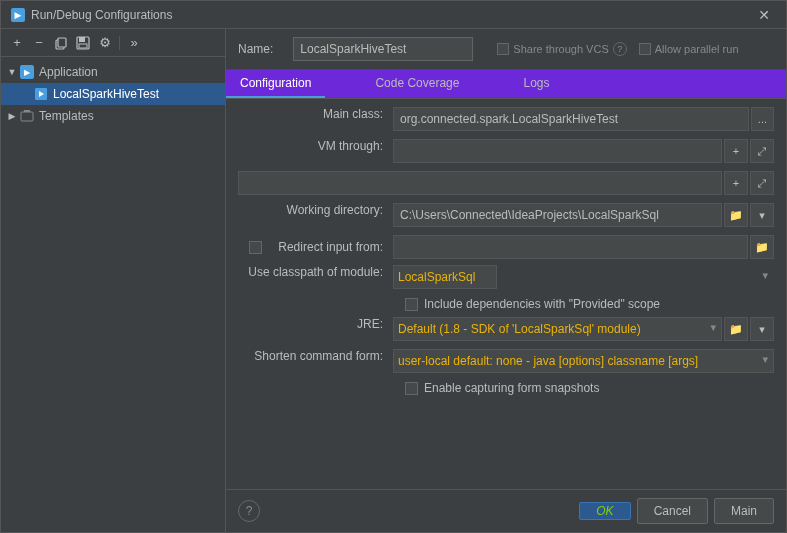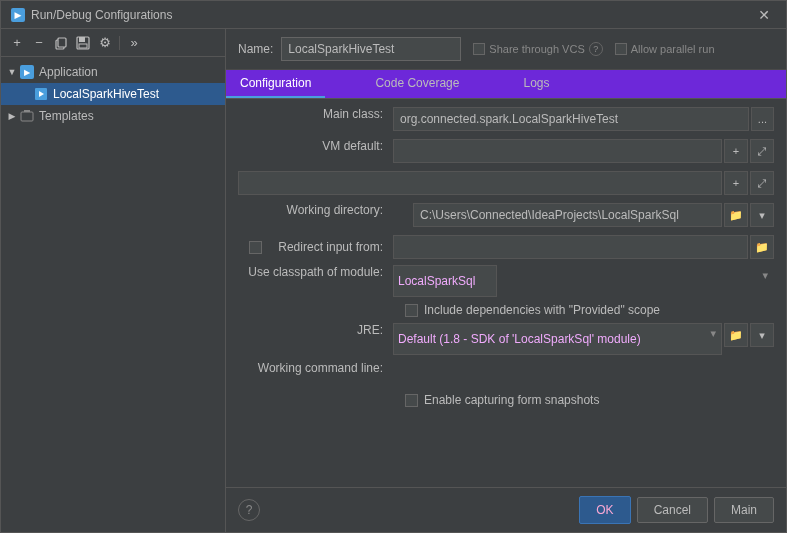--- a/index.html
+++ b/index.html
@@ -170,21 +170,21 @@
       flex: 1;
       display: flex;
       flex-direction: column;
       background: #3c3f41;
     }
 
     .name-row {
       display: flex;
       align-items: center;
       padding: 8px 12px;
-      gap: 8px;
+      gap: 20px;
       border-bottom: 1px solid #4a4a4a;
     }
 
     .name-label {
       color: #bbbbbb;
       font-size: 12px;
       white-space: nowrap;
     }
 
     .name-input {
@@ -315,24 +315,24 @@
       border: 1px solid #555555;
       color: #bbbbbb;
       cursor: pointer;
       font-size: 11px;
       display: flex;
       align-items: center;
     }
 
     .form-select {
       flex: 1;
-      height: 32px;
+      height: 24px;
       background: #45494a;
       border: 1px solid #555555;
-      color: #f0abfc;
+      color: #eab308;
       font-size: 12px;
       padding: 2px 4px;
       outline: none;
       cursor: pointer;
       appearance: none;
       -webkit-appearance: none;
       padding-right: 20px;
       position: relative;
     }
 
@@ -392,28 +392,29 @@
       border: 1px solid #666666;
       display: flex;
       align-items: center;
       justify-content: center;
       font-size: 12px;
       color: #888888;
       cursor: pointer;
     }
 
     .btn-primary {
-      height: 28px;
+      height: 18px;
       padding: 0 16px;
       background: #2d5a8e;
       border: 1px solid #3a74b5;
-      color: #f9a8d4;
+      color: #84cc16;
       font-size: 12px;
       cursor: pointer;
       border-radius: 2px;
+      font-style: italic;
     }
 
     .btn-secondary {
       height: 26px;
       padding: 0 16px;
       background: #45494a;
       border: 1px solid #666666;
       color: #bbbbbb;
       font-size: 12px;
       cursor: pointer;
@@ -545,40 +546,40 @@
 
         <div class="form-row">
           <span class="form-label">Main class:</span>
           <div class="form-input-with-btn">
             <input class="form-input" type="text" style="flex: 1 1 0%;" value="org.connected.spark.LocalSparkHiveTest">
             <button class="btn-dotdot">...</button>
           </div>
         </div>
 
         <div class="form-row">
-          <span class="form-label">VM default:</span>
+          <span class="form-label">VM through:</span>
           <div class="form-input-with-btn">
             <input class="form-input" type="text" style="flex: 1 1 0%;">
             <button class="btn-small">+</button>
             <button class="btn-small">⤢</button>
           </div>
         </div>
 
         <div class="form-row">
           <div class="form-input-with-btn">
             <input class="form-input" type="text" style="flex: 1 1 0%;">
             <button class="btn-small">+</button>
             <button class="btn-small">⤢</button>
           </div>
         </div>
 
         <div class="form-row">
           <span class="form-label">Working directory:</span>
           <div class="form-input-with-btn">
-            <input class="form-input" type="text" style="flex: 1 1 0%; margin-left: 20px;" value="C:\Users\Connected\IdeaProjects\LocalSparkSql">
+            <input class="form-input" type="text" style="flex: 1 1 0%;" value="C:\Users\Connected\IdeaProjects\LocalSparkSql">
             <button class="btn-small">📁</button>
             <button class="btn-small">▾</button>
           </div>
         </div>
 
 
         <div class="redirect-row">
           <div class="redirect-label-area">
             <div class="checkbox"></div>
             <span>Redirect input from:</span>
@@ -612,21 +613,26 @@
               <select class="form-select" style="width:100%">
                 <option>Default (1.8 - SDK of 'LocalSparkSql' module)</option>
               </select>
             </div>
             <button class="btn-small">📁</button>
             <button class="btn-small">▾</button>
           </div>
         </div>
 
         <div class="form-row">
-          <span class="form-label">Working command line:</span>
+          <span class="form-label">Shorten command form:</span>
+          <div class="select-wrapper" style="flex:1">
+            <select class="form-select" style="width:100%">
+              <option>user-local default: none - java [options] classname [args]</option>
+            </select>
+          </div>
         </div>
 
         <div class="checkbox-row" style="padding-left: 167px; margin-top: 4px;">
           <label class="checkbox-label">
             <div class="checkbox"></div>
             <span>Enable capturing form snapshots</span>
           </label>
         </div>
       </div>
 

